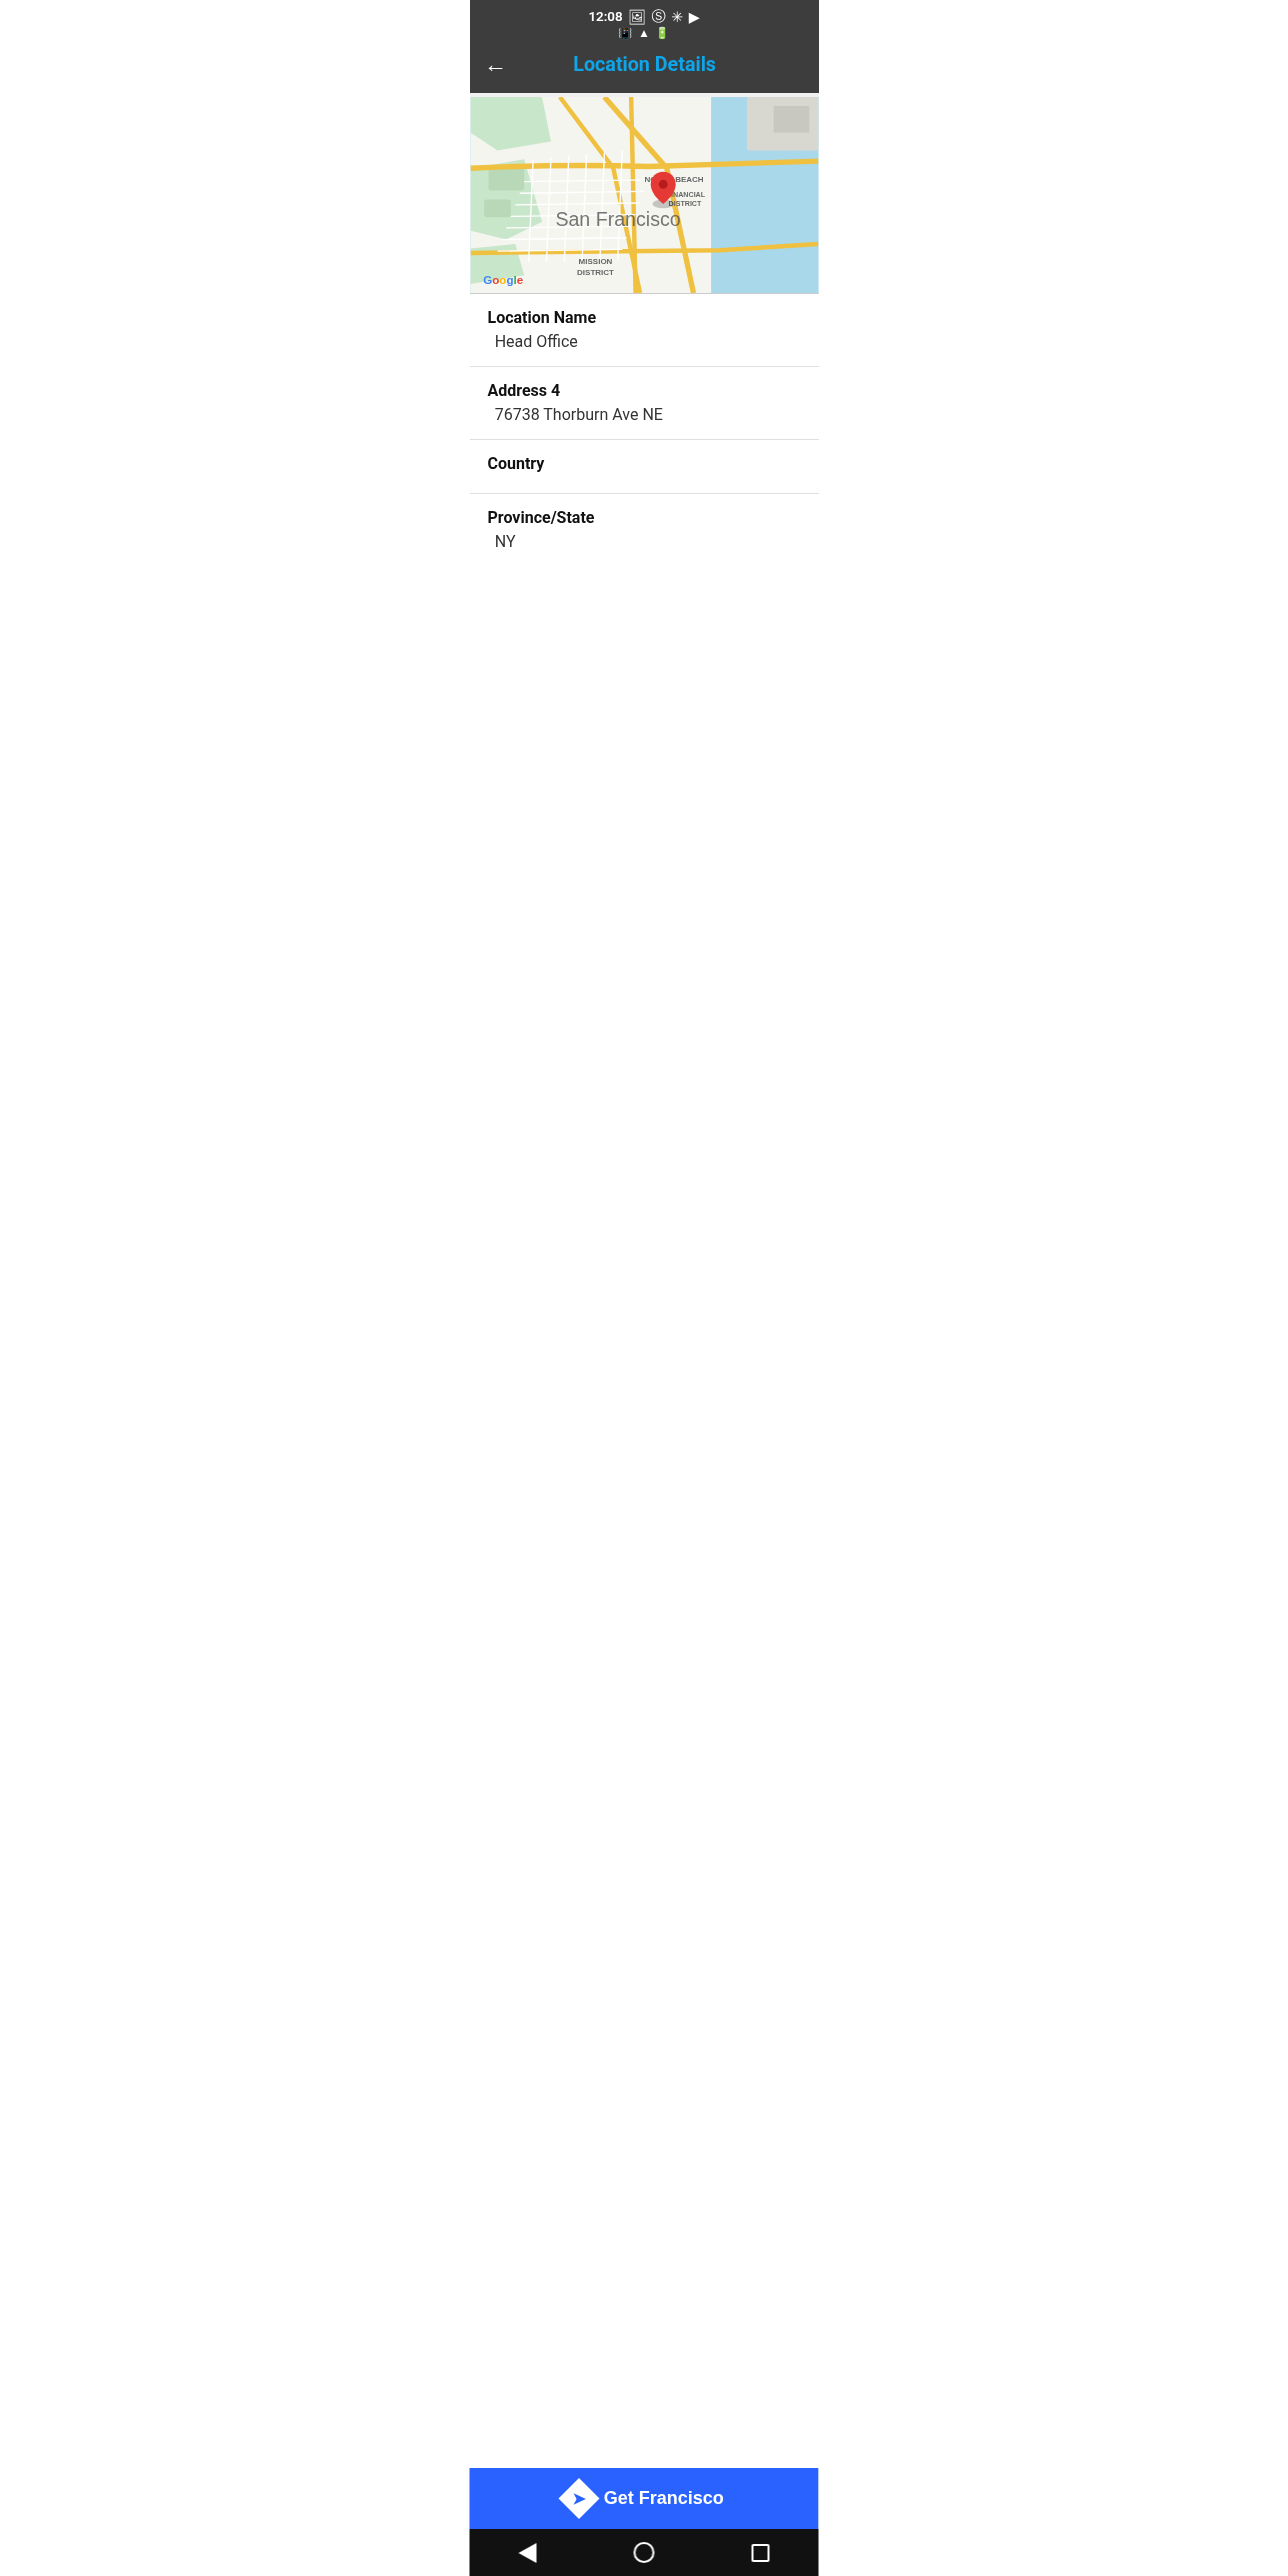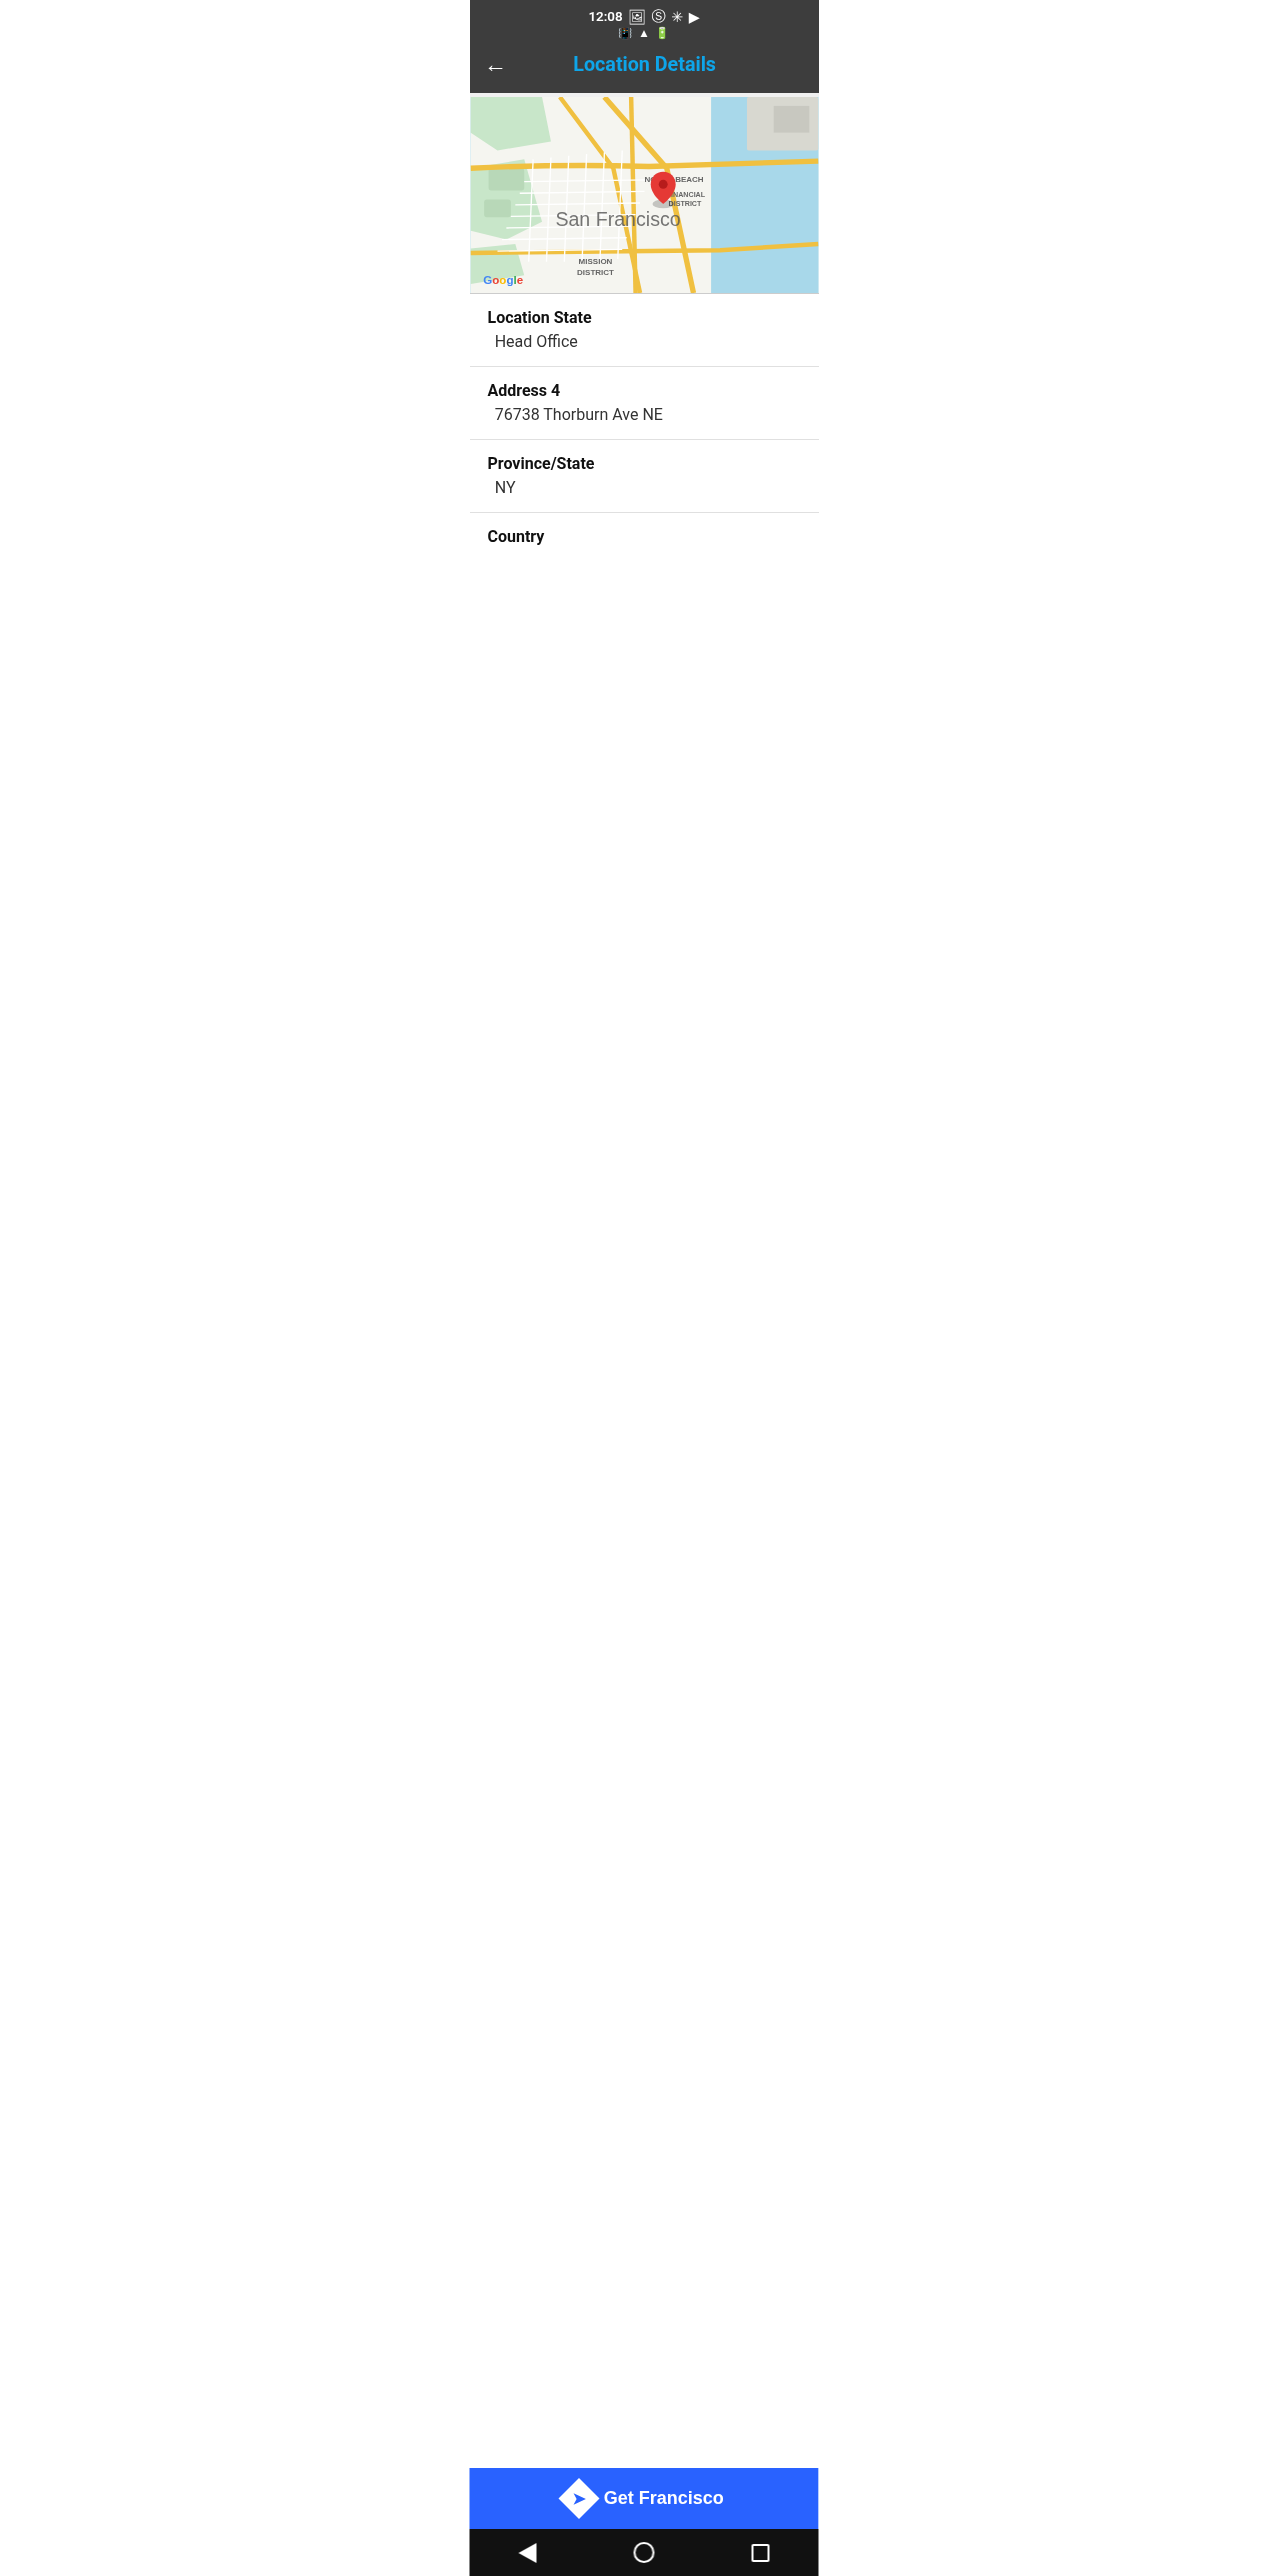--- a/index.html
+++ b/index.html
@@ -301,40 +301,40 @@
       <text x="14" y="210" font-family="Arial" font-size="13" font-weight="bold">
         <tspan fill="#4285F4">G</tspan><tspan fill="#EA4335">o</tspan><tspan fill="#FBBC05">o</tspan><tspan fill="#4285F4">g</tspan><tspan fill="#34A853">l</tspan><tspan fill="#EA4335">e</tspan>
       </text>
     </svg>
   </div>
 
   <div class="info-section">
 
 
     <div class="info-field">
-      <div class="field-label">Location State</div>
+      <div class="field-label">Location Name</div>
       <div class="field-value">Head Office</div>
     </div>
 
     <div class="info-field">
       <div class="field-label">Address 4</div>
       <div class="field-value">76738 Thorburn Ave NE</div>
     </div>
 
 
     <div class="info-field">
+      <div class="field-label">Country</div>
+      <div class="field-value"></div>
+    </div>
+
+    <div class="info-field">
       <div class="field-label">Province/State</div>
       <div class="field-value">NY</div>
     </div>
 
-    <div class="info-field">
-      <div class="field-label">Country</div>
-      <div class="field-value"></div>
-    </div>
-
   </div>
 </div>
 
 <button class="directions-btn">
   <div class="directions-icon">
     <span class="directions-icon-inner">➤</span>
   </div>
   <span>Get Francisco</span>
 </button>
 

